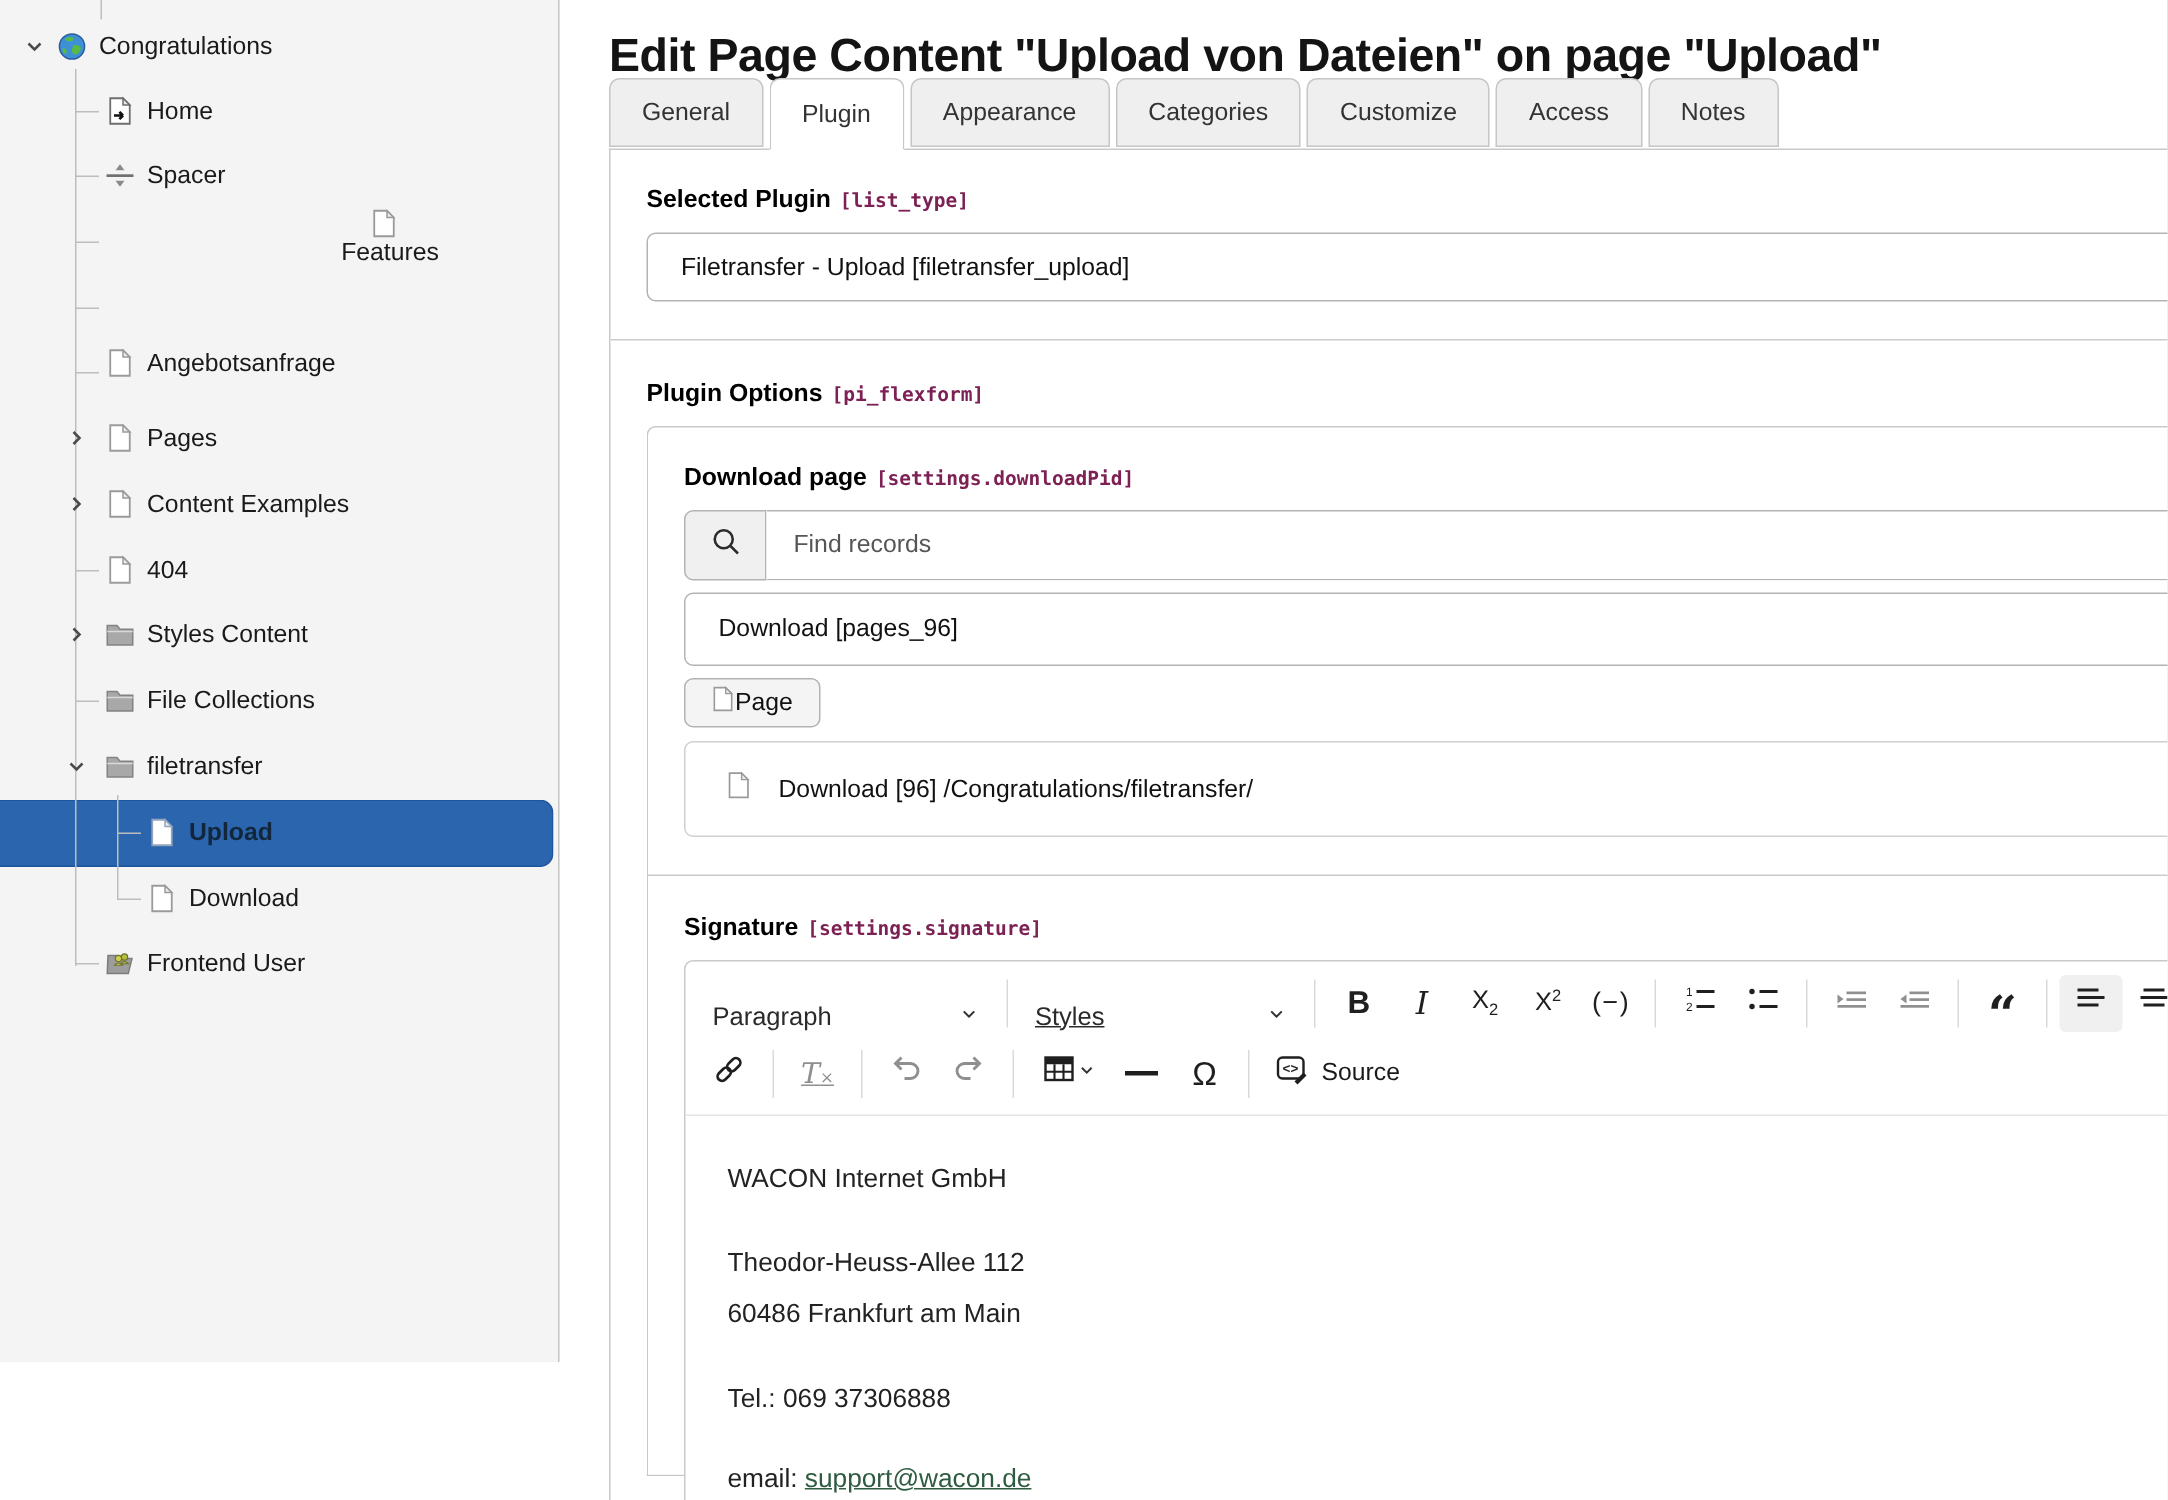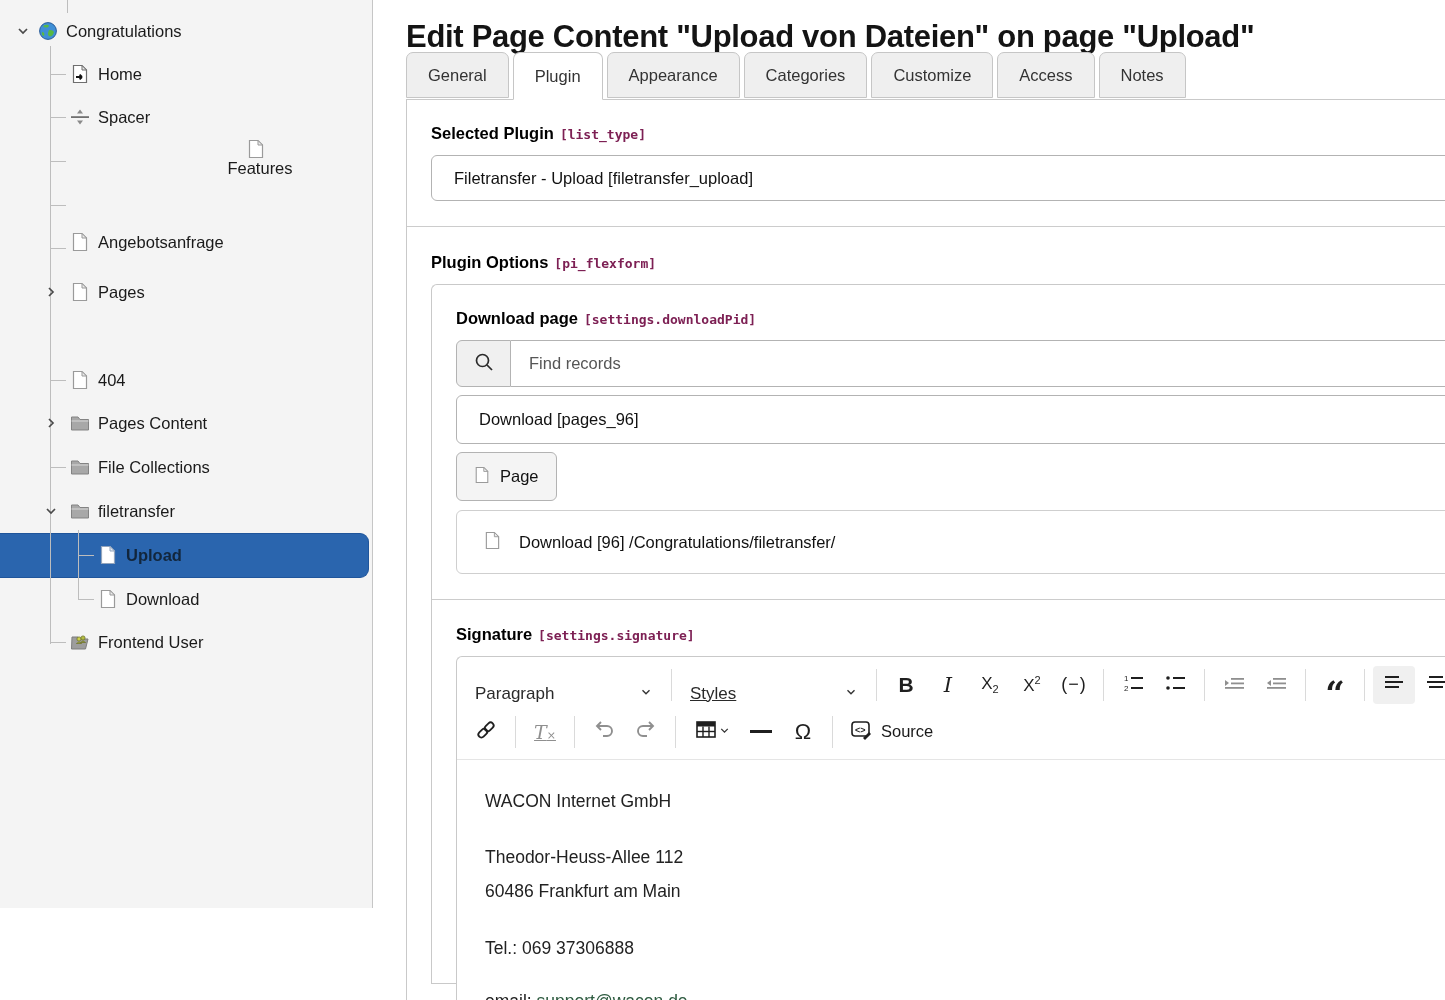--- a/index.html
+++ b/index.html
@@ -42,21 +42,21 @@
     padding:24px 24px 0 24px;height:700px;box-sizing:border-box;}
   .search-group{display:flex;margin-top:12px;height:47px;}
   .search-icon-box{width:55px;background:#f0f0f0;border:1px solid #b3b3b3;border-radius:6px 0 0 6px;
     display:flex;align-items:center;justify-content:center;box-sizing:border-box;}
   .search-input{flex:1;border:1px solid #b3b3b3;border-left:none;border-radius:0 6px 6px 0;
     padding:0 0 0 18px;font-size:16.5px;color:#333;background:#fff;outline:none;
     font-family:"Liberation Sans",sans-serif;}
   .search-input::placeholder{color:#565656;opacity:1;}
   .select-box{margin-top:8px;height:47px;border:1px solid #b3b3b3;border-radius:6px;display:flex;
     align-items:center;padding-left:22px;font-size:16.5px;color:#111;background:#fff;}
-  .page-btn{margin-top:8px;display:inline-flex;align-items:center;gap:10px;height:49px;padding:0 17px;
+  .page-btn{margin-top:8px;display:inline-flex;align-items:center;height:33px;padding:0 17px;
     background:#f4f4f4;border:1px solid #b3b3b3;border-radius:6px;font-size:16.5px;color:#111;cursor:pointer;}
   .record-box{margin-top:9px;height:62px;border:1px solid #cfcfcf;border-radius:6px;display:flex;
     align-items:center;padding-left:27px;gap:18px;font-size:16.5px;color:#111;background:#fff;}
   .flex-divider{margin:25px -24px;border:none;border-top:1px solid #ccc;}
   
   .editor{margin-top:12px;border:1px solid #c9c9c9;border-radius:6px 0 0 0;border-right:none;background:#fff;}
   .toolbar{padding:4px 8px;border-bottom:1px solid #e5e5e5;}
   .trow{display:flex;align-items:center;height:47px;}
   .tbtn{min-width:42px;height:38px;display:flex;align-items:center;justify-content:center;
     color:#1f1f1f;border-radius:4px;flex:none;}
@@ -170,20 +170,34 @@
     </span>
     <span class="tree-icon">
       <svg width="18" height="20" viewBox="0 0 18 20">
           <path d="M2.5 1.5 h8.5 l4.5 4.5 v12.5 h-13 z" fill="#fff" stroke="#9a9a9a" stroke-width="1.2"></path>
           <path d="M11 1.5 l4.5 4.5 h-4.5 z" fill="#ececec" stroke="#9a9a9a" stroke-width="1"></path>
         </svg>
     </span>
     <span class="tree-label">Pages</span>
   </div>
 
+  <div class="tree-row tr-l1" style="top:314px;">
+    <span class="tree-chevron abs">
+      <svg width="16" height="16" viewBox="0 0 16 16">
+          <polyline points="6,4 10,8 6,12" fill="none" stroke="#4a4a4a" stroke-width="1.7"></polyline>
+        </svg>
+    </span>
+    <span class="tree-icon">
+      <svg width="18" height="20" viewBox="0 0 18 20">
+          <path d="M2.5 1.5 h8.5 l4.5 4.5 v12.5 h-13 z" fill="#fff" stroke="#9a9a9a" stroke-width="1.2"></path>
+          <path d="M11 1.5 l4.5 4.5 h-4.5 z" fill="#ececec" stroke="#9a9a9a" stroke-width="1"></path>
+        </svg>
+    </span>
+    <span class="tree-label">Content Examples</span>
+  </div>
 
   <div class="tree-row tr-l1" style="top:358px;">
     <span class="tree-icon">
       <svg width="18" height="20" viewBox="0 0 18 20">
           <path d="M2.5 1.5 h8.5 l4.5 4.5 v12.5 h-13 z" fill="#fff" stroke="#9a9a9a" stroke-width="1.2"></path>
           <path d="M11 1.5 l4.5 4.5 h-4.5 z" fill="#ececec" stroke="#9a9a9a" stroke-width="1"></path>
         </svg>
     </span>
     <span class="tree-label">404</span>
   </div>
@@ -193,21 +207,21 @@
       <svg width="16" height="16" viewBox="0 0 16 16">
           <polyline points="6,4 10,8 6,12" fill="none" stroke="#4a4a4a" stroke-width="1.7"></polyline>
         </svg>
     </span>
     <span class="tree-icon">
       <svg width="20" height="17" viewBox="0 0 20 17">
           <path d="M1.5 2 h6.5 l2 2.5 h8.5 v10.5 h-17 z" fill="#a8a8a8" stroke="#838383" stroke-width="1"></path>
           <path d="M1.5 6 h17" stroke="#d8d8d8" stroke-width="1"></path>
         </svg>
     </span>
-    <span class="tree-label">Pages Content</span>
+    <span class="tree-label">Styles Content</span>
   </div>
 
   <div class="tree-row tr-l1" style="top:445px;">
     <span class="tree-icon">
       <svg width="20" height="17" viewBox="0 0 20 17">
           <path d="M1.5 2 h6.5 l2 2.5 h8.5 v10.5 h-17 z" fill="#a8a8a8" stroke="#838383" stroke-width="1"></path>
           <path d="M1.5 6 h17" stroke="#d8d8d8" stroke-width="1"></path>
         </svg>
     </span>
     <span class="tree-label">File Collections</span>

